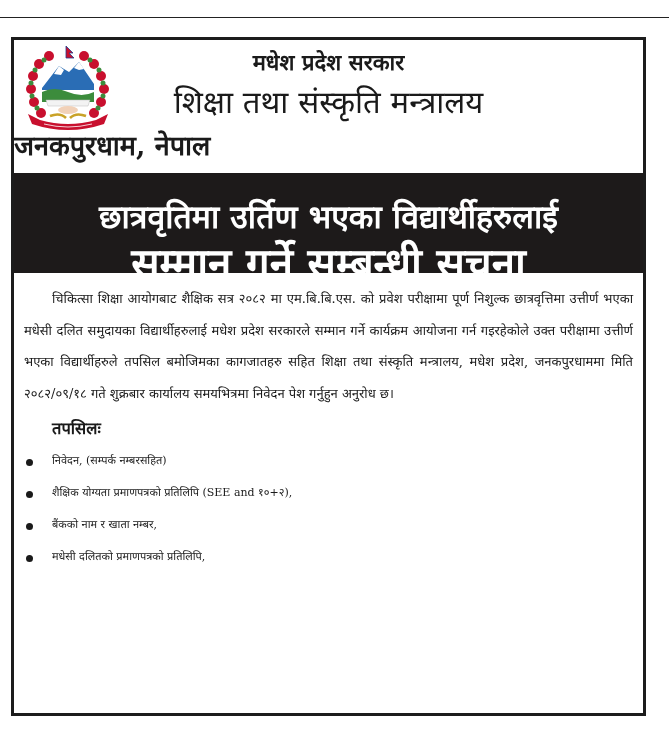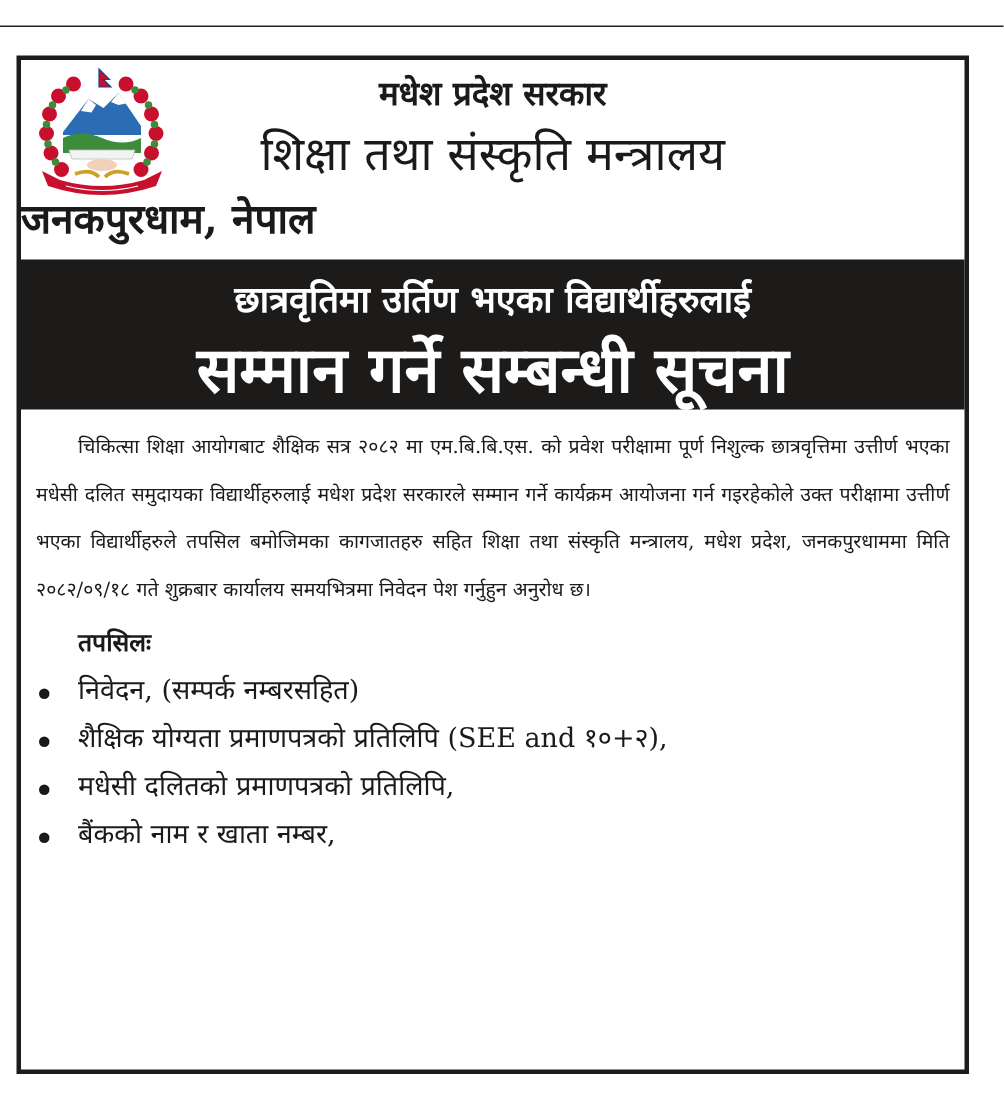--- a/index.html
+++ b/index.html
@@ -12,27 +12,27 @@
   .emblem { position:absolute; left:10px; top:2px; width:90px; height:100px; }
   .h-line1 { position:absolute; left:0; width:100%; top:6px; text-align:center;
              font-size:22px; font-weight:bold; }
   .h-line2 { position:absolute; left:0; width:100%; top:40px; text-align:center;
              font-size:31px; font-weight:normal; }
   .h-line3 { position:absolute; left:0; width:100%; top:86px; 
              font-size:27px; font-weight:bold; }
   .banner { position:absolute; left:0; top:133px; width:100%; height:100px;
             background:#1d1a1a; color:#ffffff; text-align:center;
             font-family: "DejaVu Sans", "Liberation Sans", sans-serif; font-weight:bold; }
-  .banner .b1 { font-size:24px; line-height:48px; padding-top:3px; }
+  .banner .b1 { font-size:32px; line-height:48px; padding-top:20px; }
   .banner .b2 { font-size:42px; line-height:46px; }
   .body { position:absolute; left:0; top:243px; width:100%; padding:0 10px; box-sizing:border-box; }
   .para { font-size:13px; line-height:31.5px; text-align:justify; text-indent:28px; margin:0; }
   .subhead { font-size:16.5px; font-weight:bold; line-height:32px; margin:4px 0 0 28px; }
   ul.items { list-style:none; margin:0; padding:0; }
-  ul.items li { position:relative; font-size:18px; line-height:32px; padding-left:28px; }
+  ul.items li { position:relative; font-size:11px; line-height:32px; padding-left:28px; }
   .bullet { position:absolute; left:2px; top:14px; width:7px; height:7px; border-radius:50%; background:#1a1a1a; }
 </style>
 </head>
 <body>
 
 <div class="top-rule"></div>
 
 <div class="notice">
   <div class="header">
     <svg class="emblem" viewBox="0 0 90 100">
@@ -90,17 +90,17 @@
     <div class="b1">छात्रवृतिमा उर्तिण भएका विद्यार्थीहरुलाई</div>
     <div class="b2">सम्मान गर्ने सम्बन्धी सूचना</div>
   </div>
 
   <div class="body">
     <p class="para">चिकित्सा शिक्षा आयोगबाट शैक्षिक सत्र २०८२ मा एम.बि.बि.एस. को प्रवेश परीक्षामा पूर्ण निशुल्क छात्रवृत्तिमा उत्तीर्ण भएका मधेसी दलित समुदायका विद्यार्थीहरुलाई मधेश प्रदेश सरकारले सम्मान गर्ने कार्यक्रम आयोजना गर्न गइरहेकोले उक्त परीक्षामा उत्तीर्ण भएका विद्यार्थीहरुले तपसिल बमोजिमका कागजातहरु सहित शिक्षा तथा संस्कृति मन्त्रालय, मधेश प्रदेश, जनकपुरधाममा मिति २०८२/०९/१८ गते शुक्रबार कार्यालय समयभित्रमा निवेदन पेश गर्नुहुन अनुरोध छ।</p>
     <div class="subhead">तपसिलः</div>
     <ul class="items">
       <li><span class="bullet"></span><span>निवेदन, (सम्पर्क नम्बरसहित)</span></li>
       <li><span class="bullet"></span><span>शैक्षिक योग्यता प्रमाणपत्रको प्रतिलिपि (SEE and १०+२),</span></li>
+      <li><span class="bullet"></span><span>बैंकको नाम र खाता नम्बर,</span></li>
       <li><span class="bullet"></span><span>मधेसी दलितको प्रमाणपत्रको प्रतिलिपि,</span></li>
-      <li><span class="bullet"></span><span>बैंकको नाम र खाता नम्बर,</span></li>
     </ul>
   </div>
 </div>
 
 </body></html>

